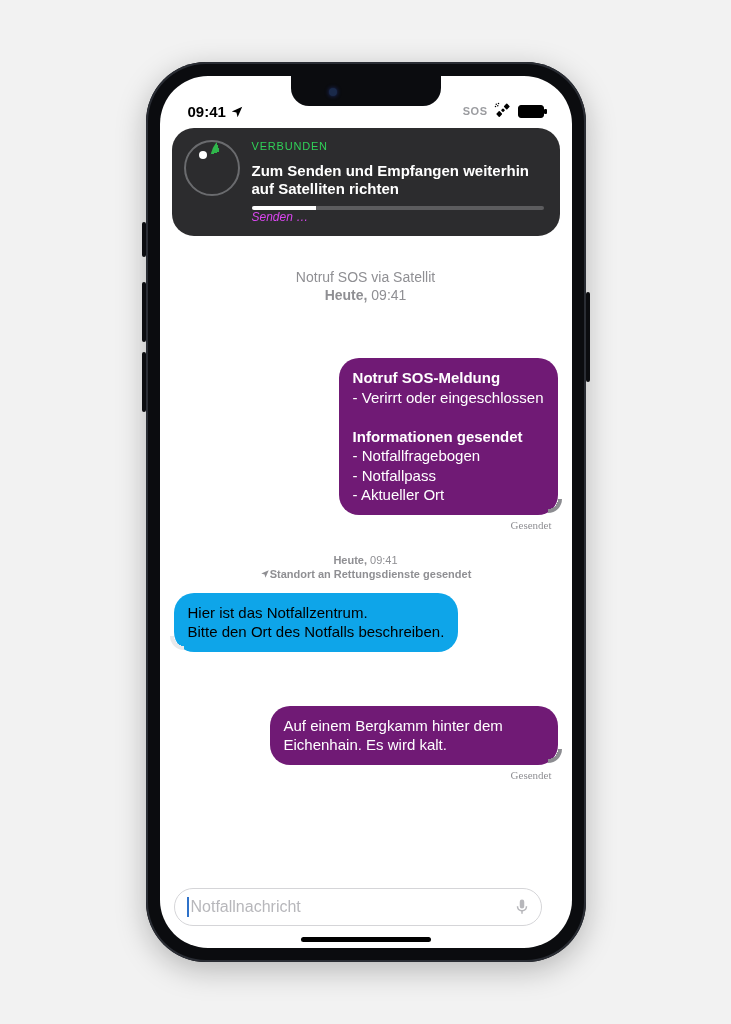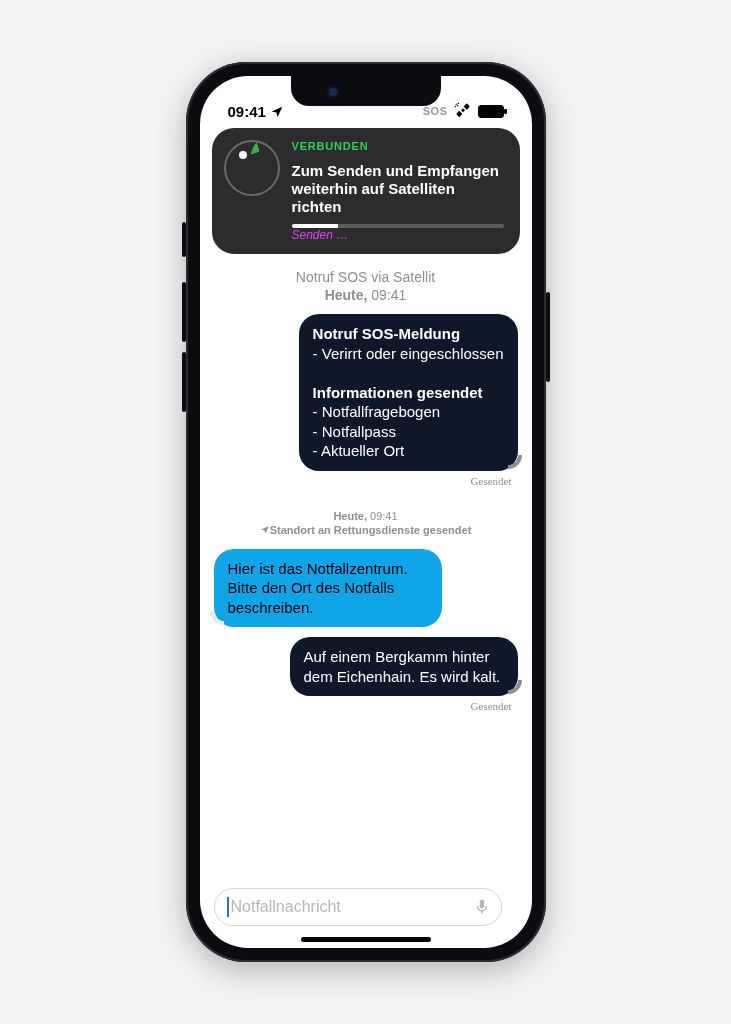--- a/index.html
+++ b/index.html
@@ -6,21 +6,21 @@
   body {
     background: #f2f2f2;
     font-family: -apple-system, BlinkMacSystemFont, "Helvetica Neue", Arial, sans-serif;
     width: 731px;
     height: 1024px;
     display: flex;
     align-items: center;
     justify-content: center;
   }
   .phone {
-    width: 360px;
+    width: 440px;
     height: 900px;
     background: #0b0c0f;
     border-radius: 60px;
     padding: 14px;
     position: relative;
     box-shadow: inset 0 0 0 2px #2a2d34, 0 8px 30px rgba(0,0,0,.25);
   }
   .side-btn { position: absolute; background:#0b0c0f; border-radius:3px; }
   .sb1 { left:-4px; top:160px; width:4px; height:35px; }
   .sb2 { left:-4px; top:220px; width:4px; height:60px; }
@@ -74,21 +74,21 @@
     position:absolute; left:50%; top:50%; width:50%; height:50%;
     transform-origin: top left;
     transform: rotate(-110deg);
     background: conic-gradient(from 0deg, #2fb64b 0deg, #2fb64b 90deg, transparent 90deg);
     border-top-right-radius: 100%;
   }
   .radar .dot{
     position:absolute; left:25%; top:18%; width:8px; height:8px; border-radius:50%; background:#fff;
   }
   .banner-body { flex:1; min-width:0;}
-  .banner-status { color:#30d158; font-size:11px; font-weight:700; letter-spacing:.8px;}
+  .banner-status { color:#30d158; font-size:11px; font-weight:400; letter-spacing:.8px;}
   .banner-msg { font-size:15px; font-weight:600; line-height:1.2; margin-top:10px;}
   .progress {
     margin-top:8px; height:4px; background:#5c5c5e; border-radius:2px; overflow:hidden; position:relative;
   }
   .progress::before{content:""; display:block; width:22%; height:100%; background:#fff;}
   .banner-sending { font-size:12px; color:#d946ef; font-style:italic;}
 
   
   .thread { position:absolute; top:192px; bottom:70px; left:0; right:0; overflow:hidden; padding:0 14px;}
   .thread-header { text-align:center; font-size:14px; color:#8f8f93; line-height:1.3; margin-bottom:10px;}
@@ -98,21 +98,21 @@
   .msg-row { display:flex; margin-bottom:2px;}
   .msg-row.out { justify-content:flex-end;}
   .msg-row.in { justify-content:flex-start;}
   .bubble {
     max-width: 75%;
     padding: 10px 14px;
     border-radius: 20px;
     font-size:15px; line-height:1.3;
     position:relative;
   }
-  .out .bubble { background:#0f172a; color:#fff; }
+  .out .bubble { background:#701a75; color:#fff;margin-top:44px; }
   .in .bubble { background:#0ea5e9; color:#000; }
   .out .bubble::after{
     content:""; position:absolute; right:-4px; bottom:2px; width:14px; height:14px;
     background: radial-gradient(circle at 0 0, transparent 10px, #8c8c91 10px);
     border-bottom-right-radius: 14px;
   }
   .in .bubble::after{
     content:""; position:absolute; left:-4px; bottom:2px; width:14px; height:14px;
     background: radial-gradient(circle at 100% 0, transparent 10px, #e9e9eb 10px);
     border-bottom-left-radius: 14px;

